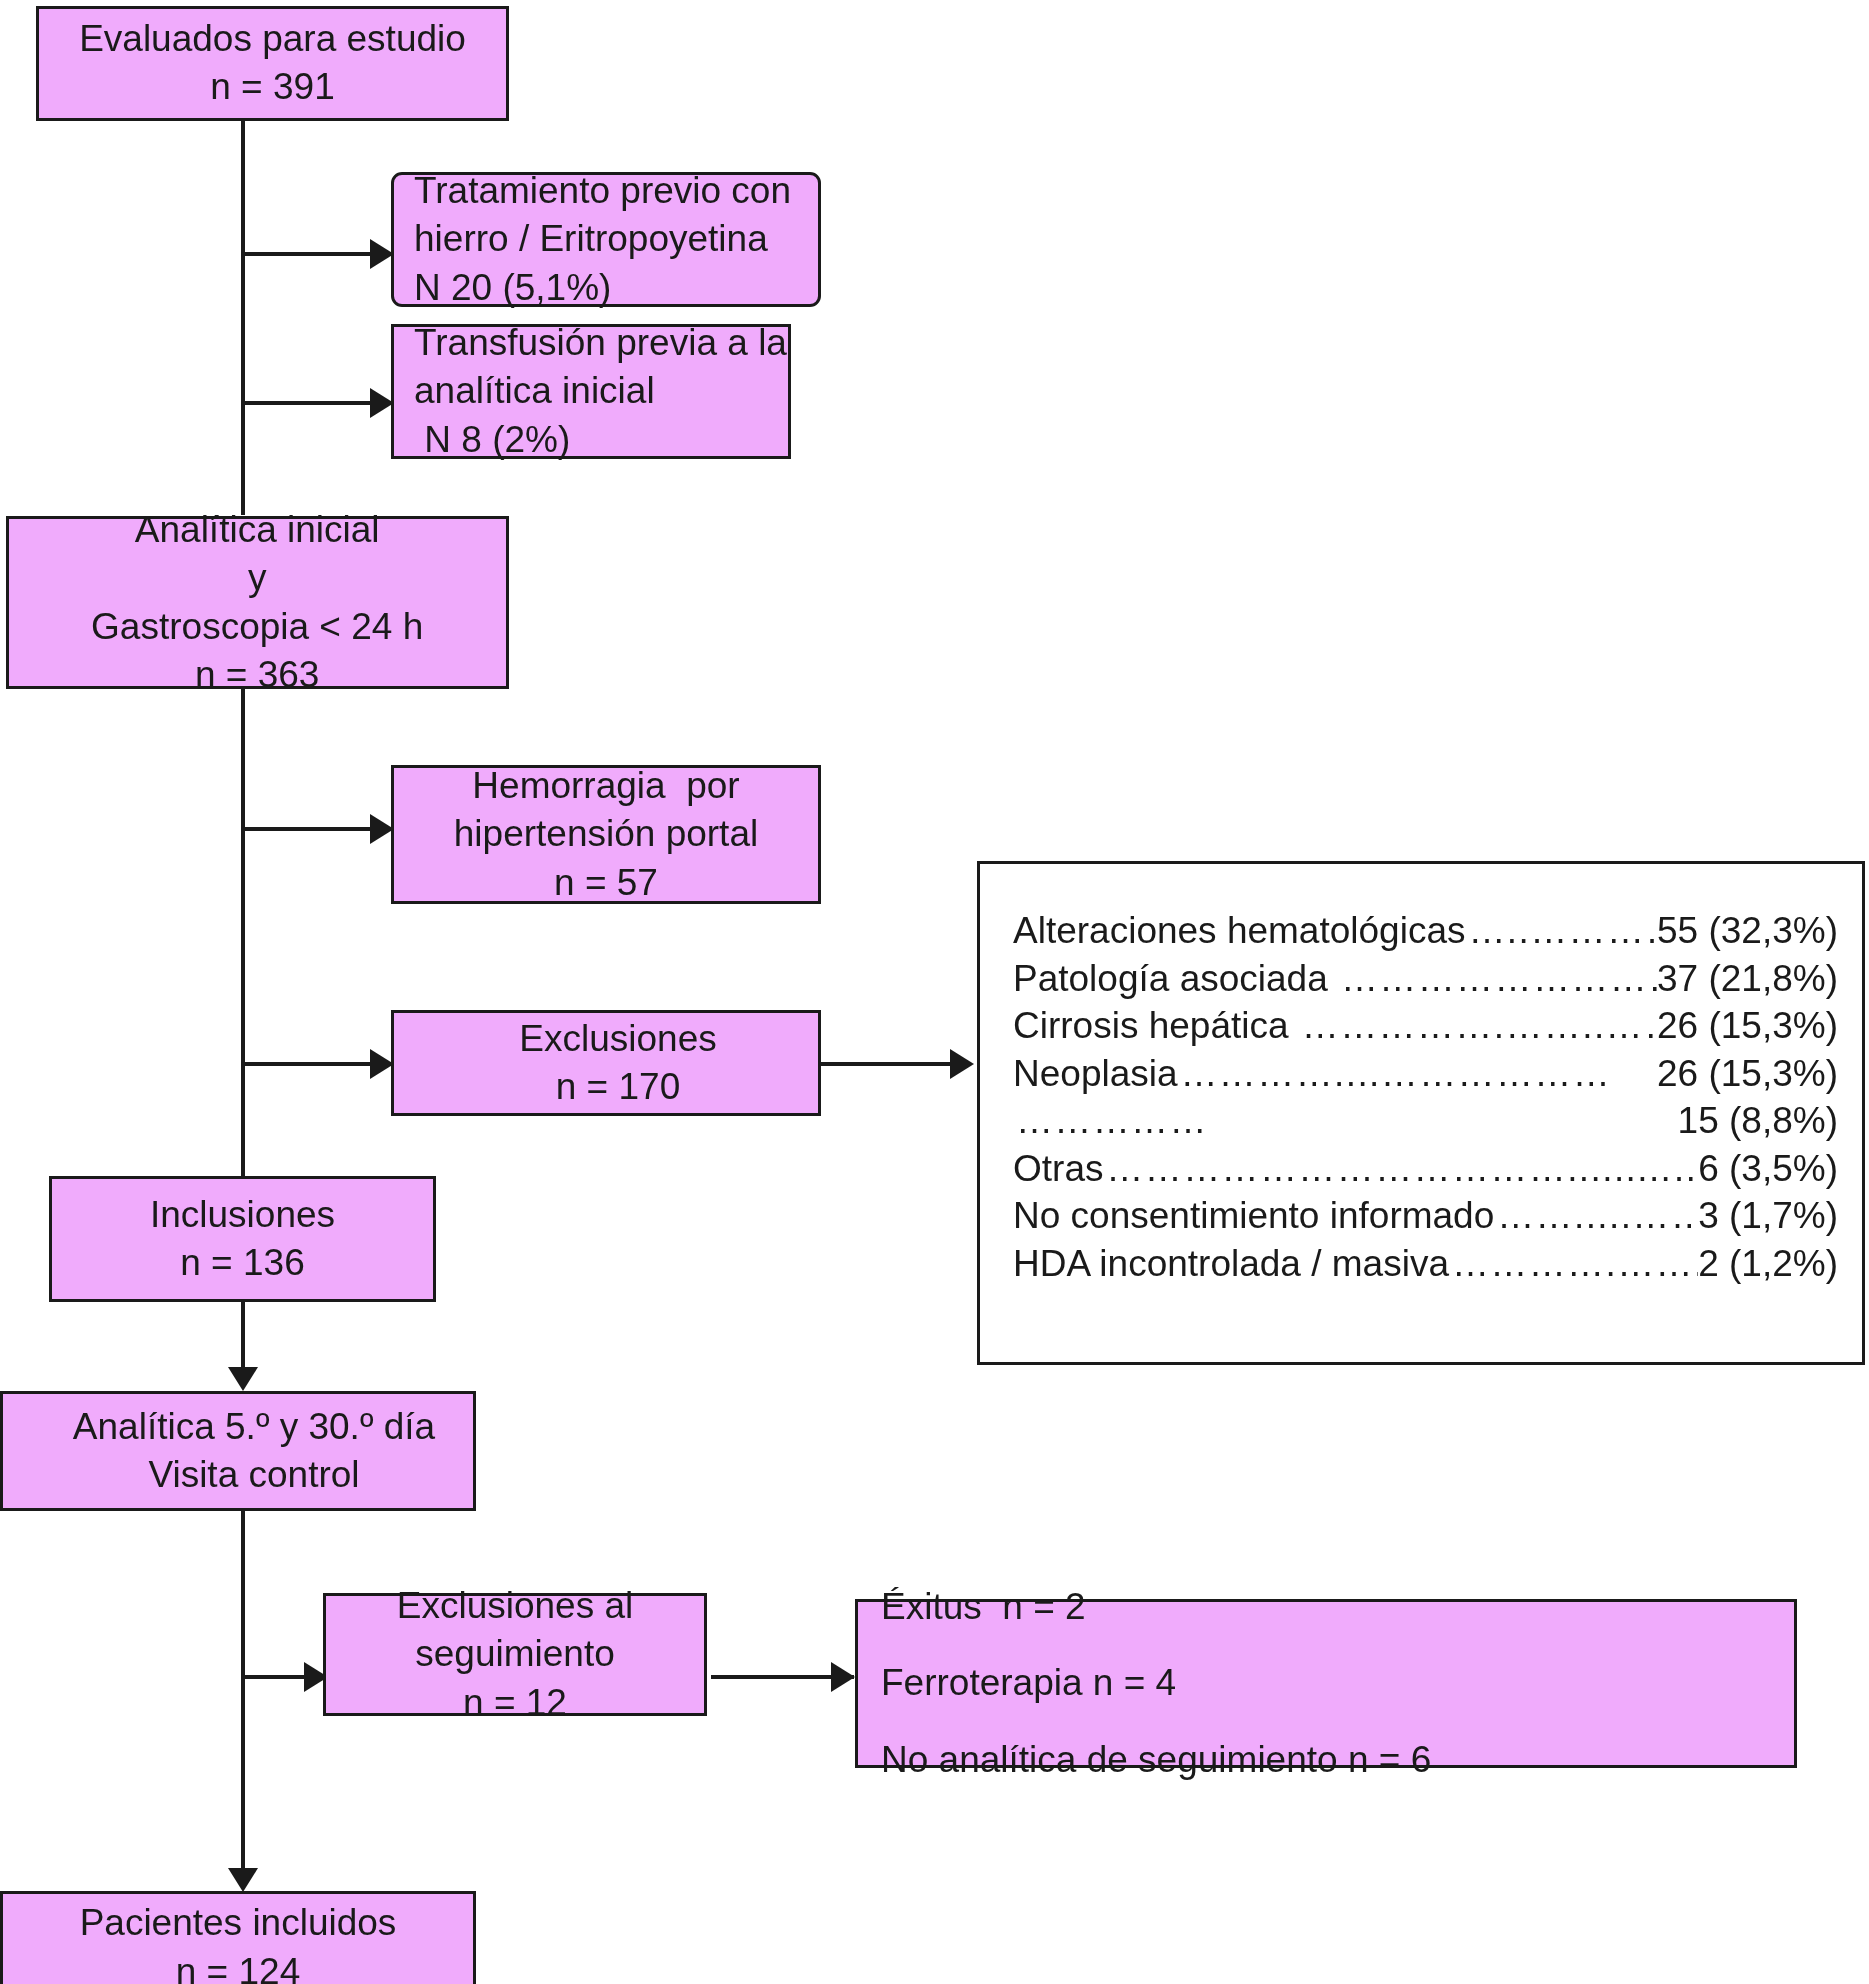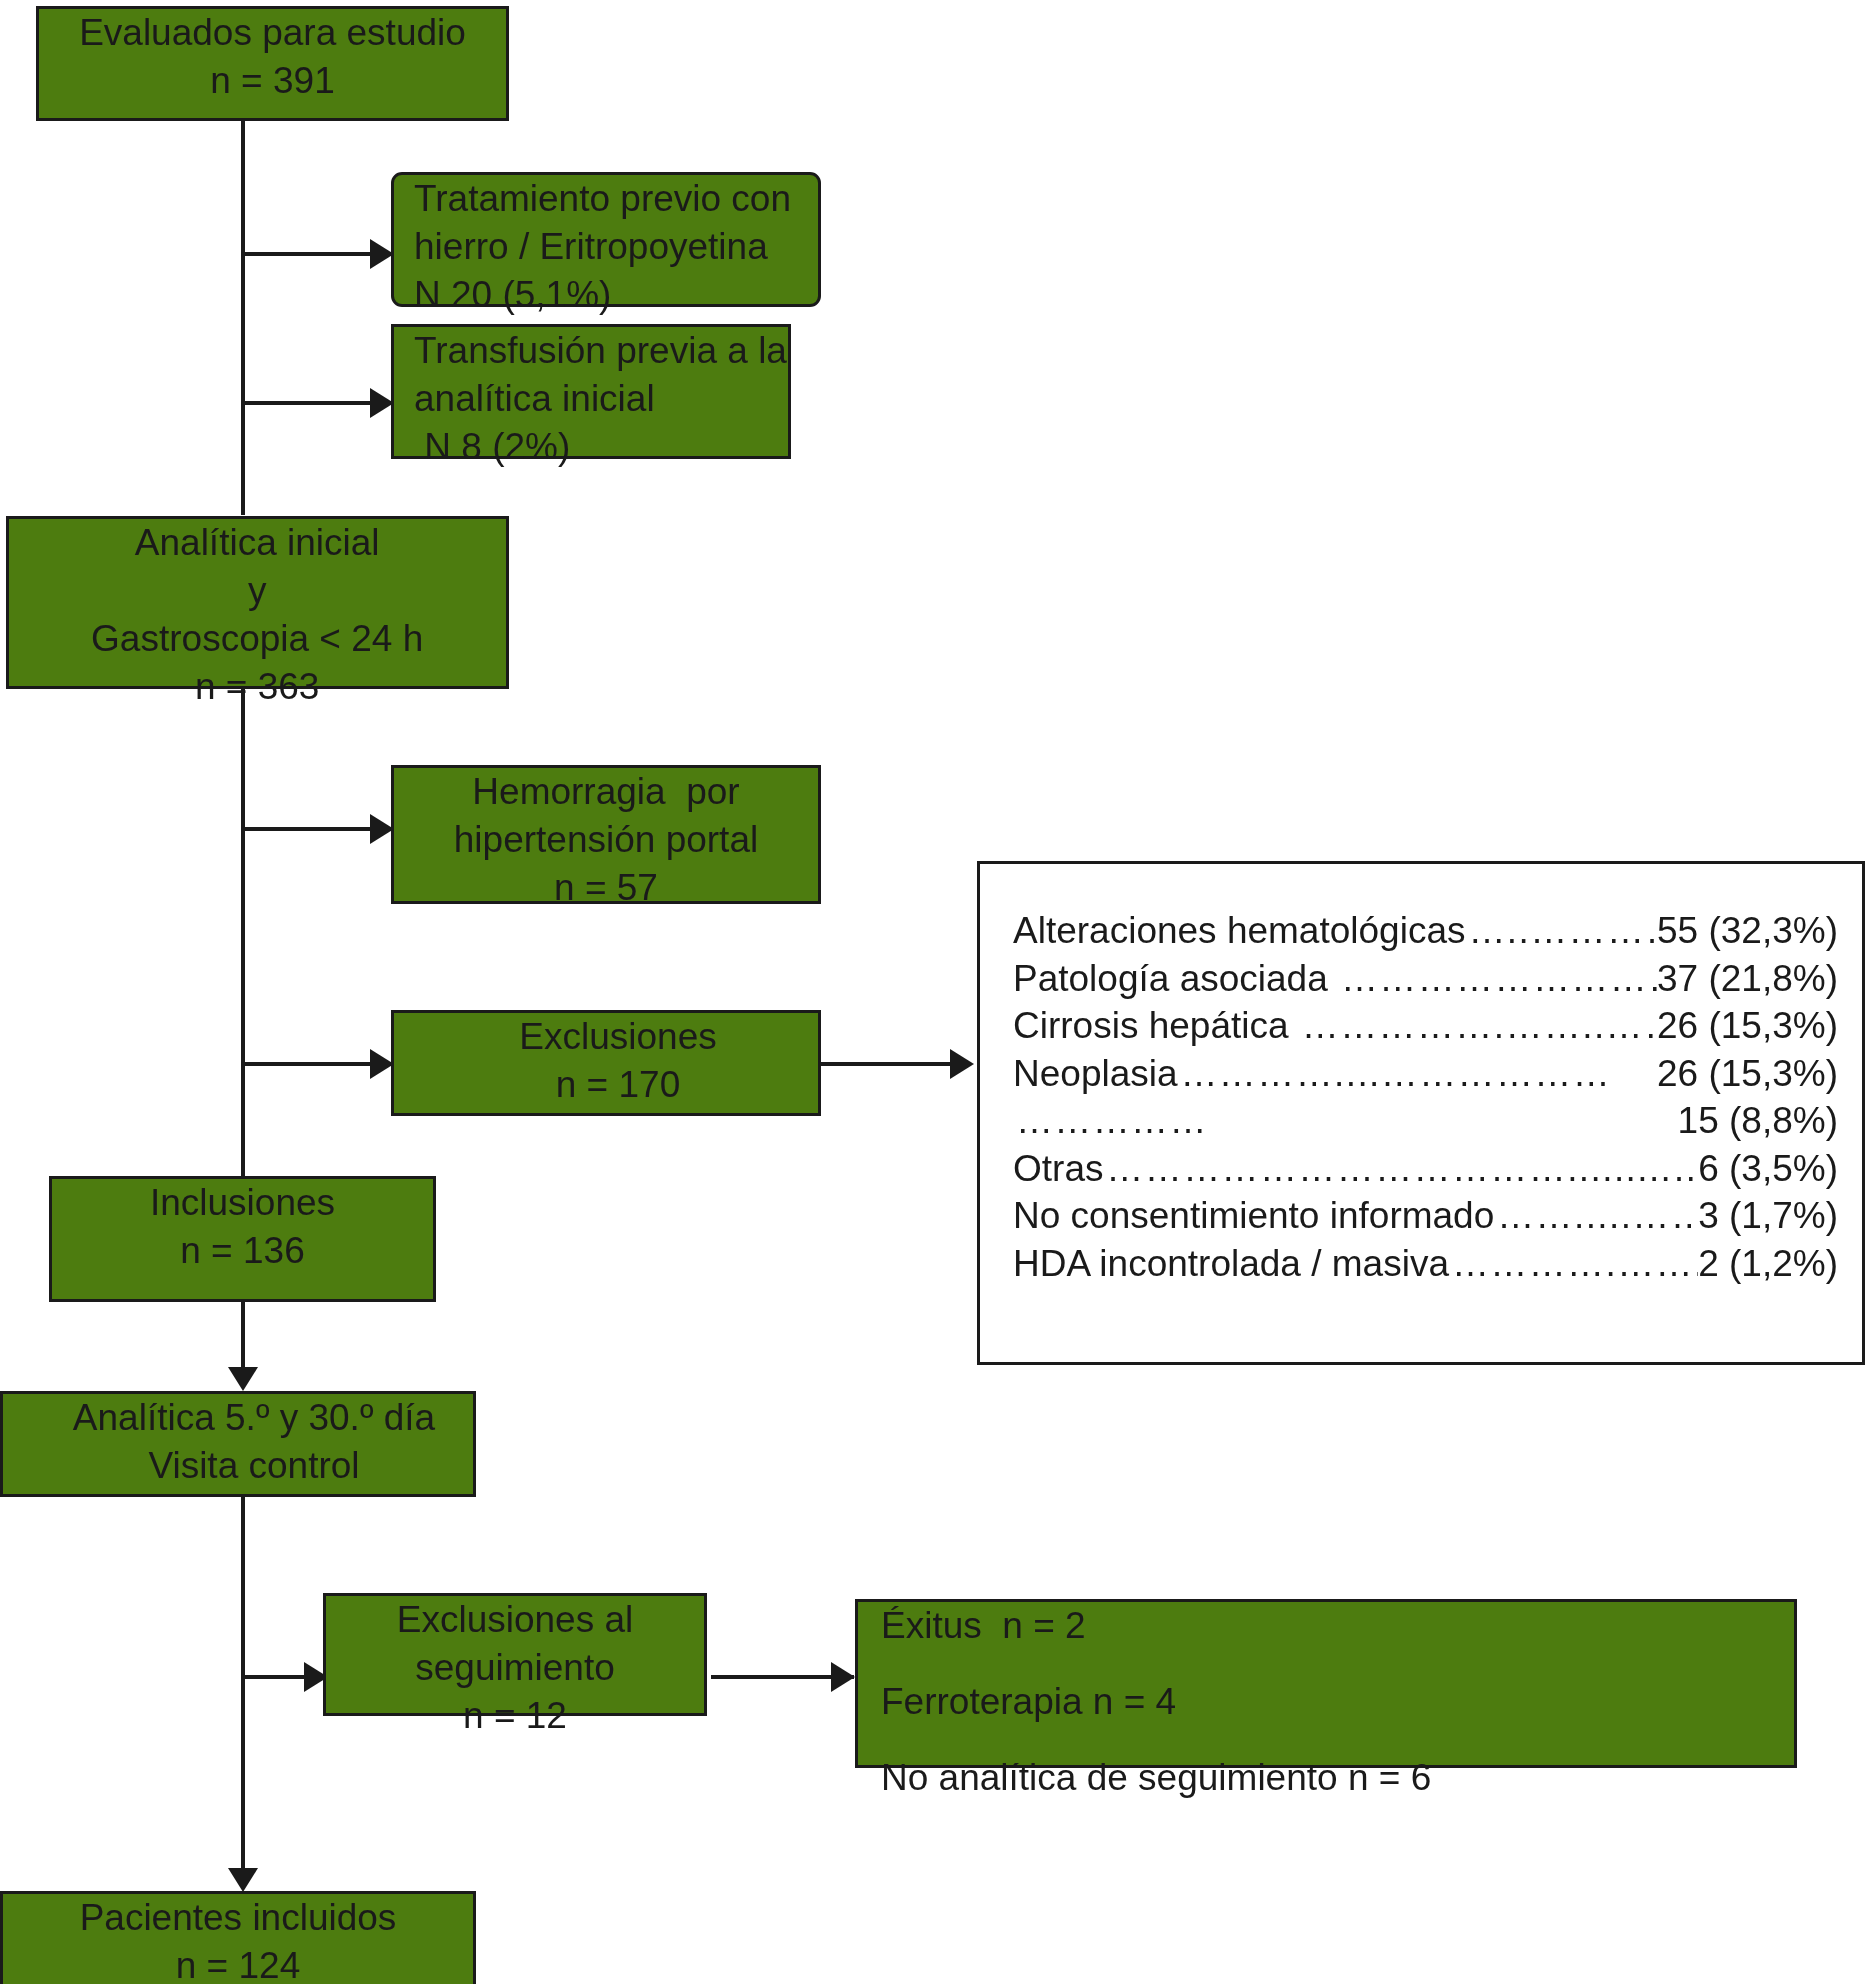--- a/index.html
+++ b/index.html
@@ -15,23 +15,24 @@
     position: relative;
     width: 1870px;
     height: 1985px;
     background: #ffffff;
     overflow: hidden;
   }
   .box {
     position: absolute;
     box-sizing: border-box;
     border: 3.6px solid #1a1a1a;
-    background: #4d7c0f;
+    background: #f0abfc;
     display: flex;
     flex-direction: column;
+    justify-content: center;
   }
   .box.center { align-items: center; text-align: center; }
   .box.left  { align-items: flex-start; text-align: left; }
   .line {
     position: absolute;
     display: block;
     color: #1a1a1a;
     white-space: pre;
     font-size: 37px;
     line-height: 1.30;
@@ -198,21 +199,21 @@
       <span class="xdots">………….……...</span>
       <span class="xval">2 (1,2%)</span>
     </div>
   </div>
 
   <div class="box center" style="left:49px; top:1176px; width:387px; height:126px;">
     <span class="line">Inclusiones</span>
     <span class="line">n = 136</span>
   </div>
 
-  <div class="box center" style="left:0px; top:1391px; width:476px; height:106px;padding-left:32px;">
+  <div class="box center" style="left:0px; top:1391px; width:476px; height:120px;padding-left:32px;">
     <span class="line">Analítica 5.º y 30.º día</span>
     <span class="line">Visita control</span>
   </div>
 
   <div class="box center" style="left:323px; top:1593px; width:384px; height:123px;">
     <span class="line">Exclusiones al</span>
     <span class="line">seguimiento</span>
     <span class="line">n = 12</span>
   </div>
 

